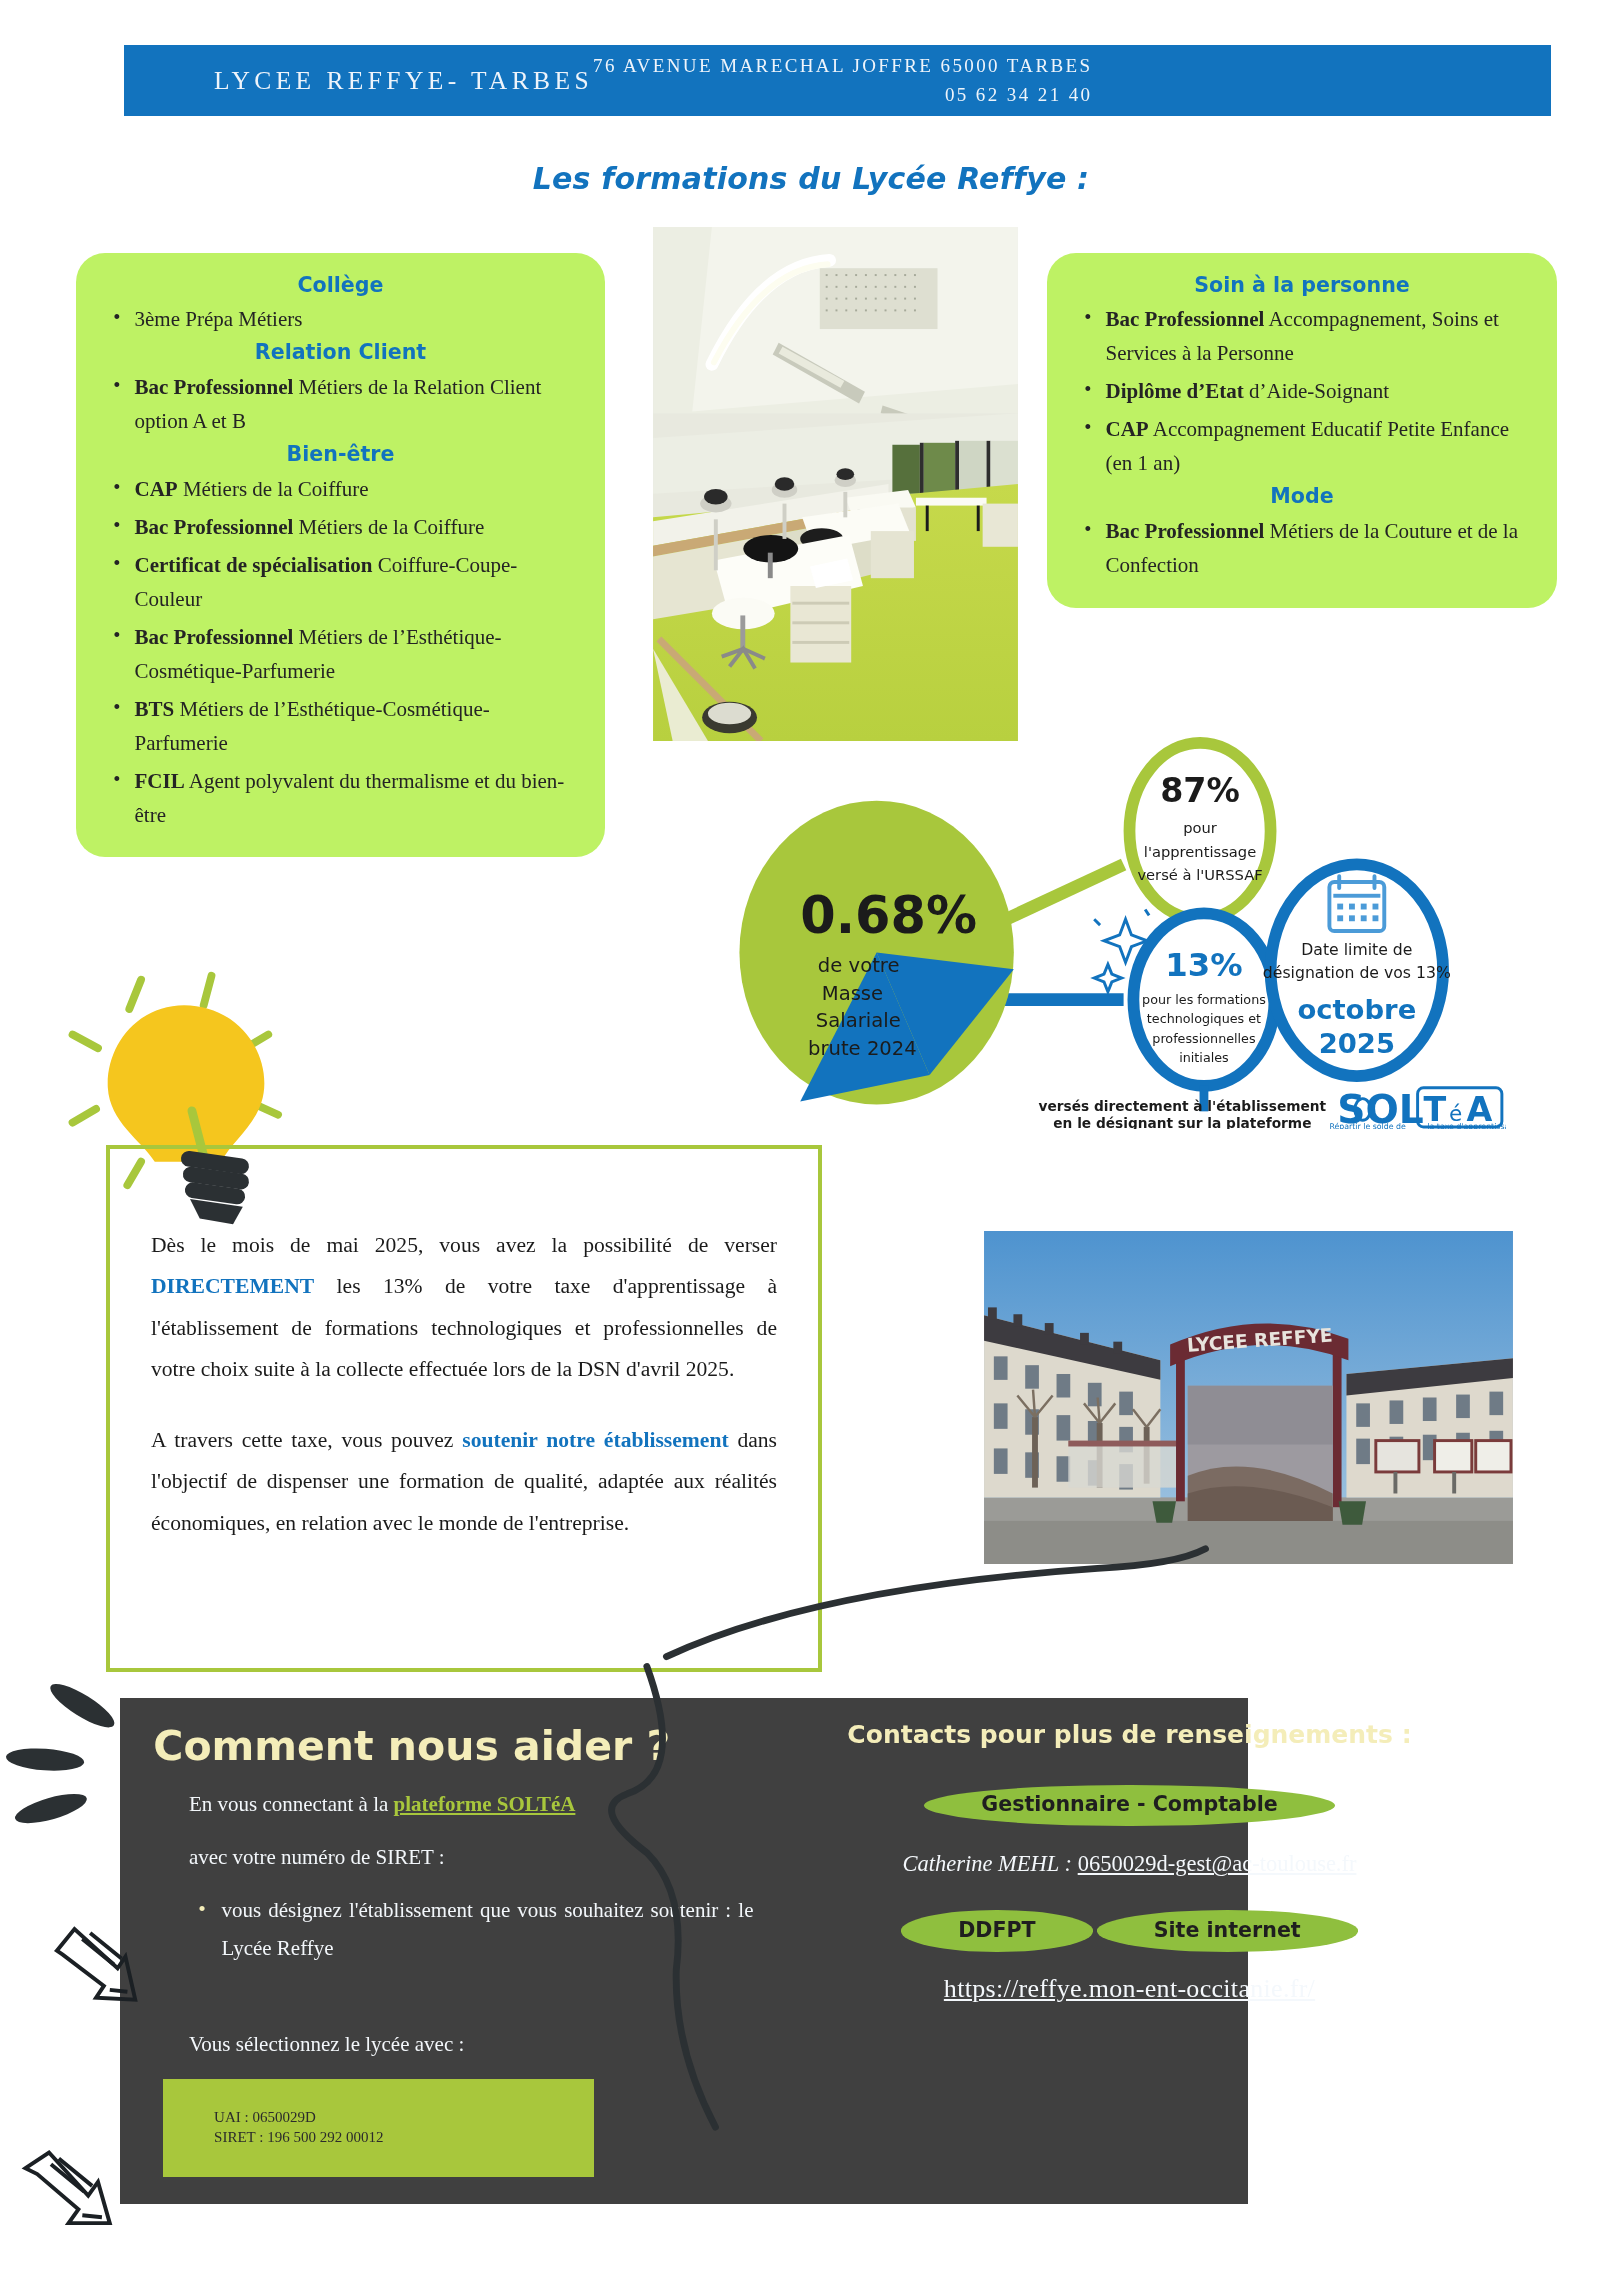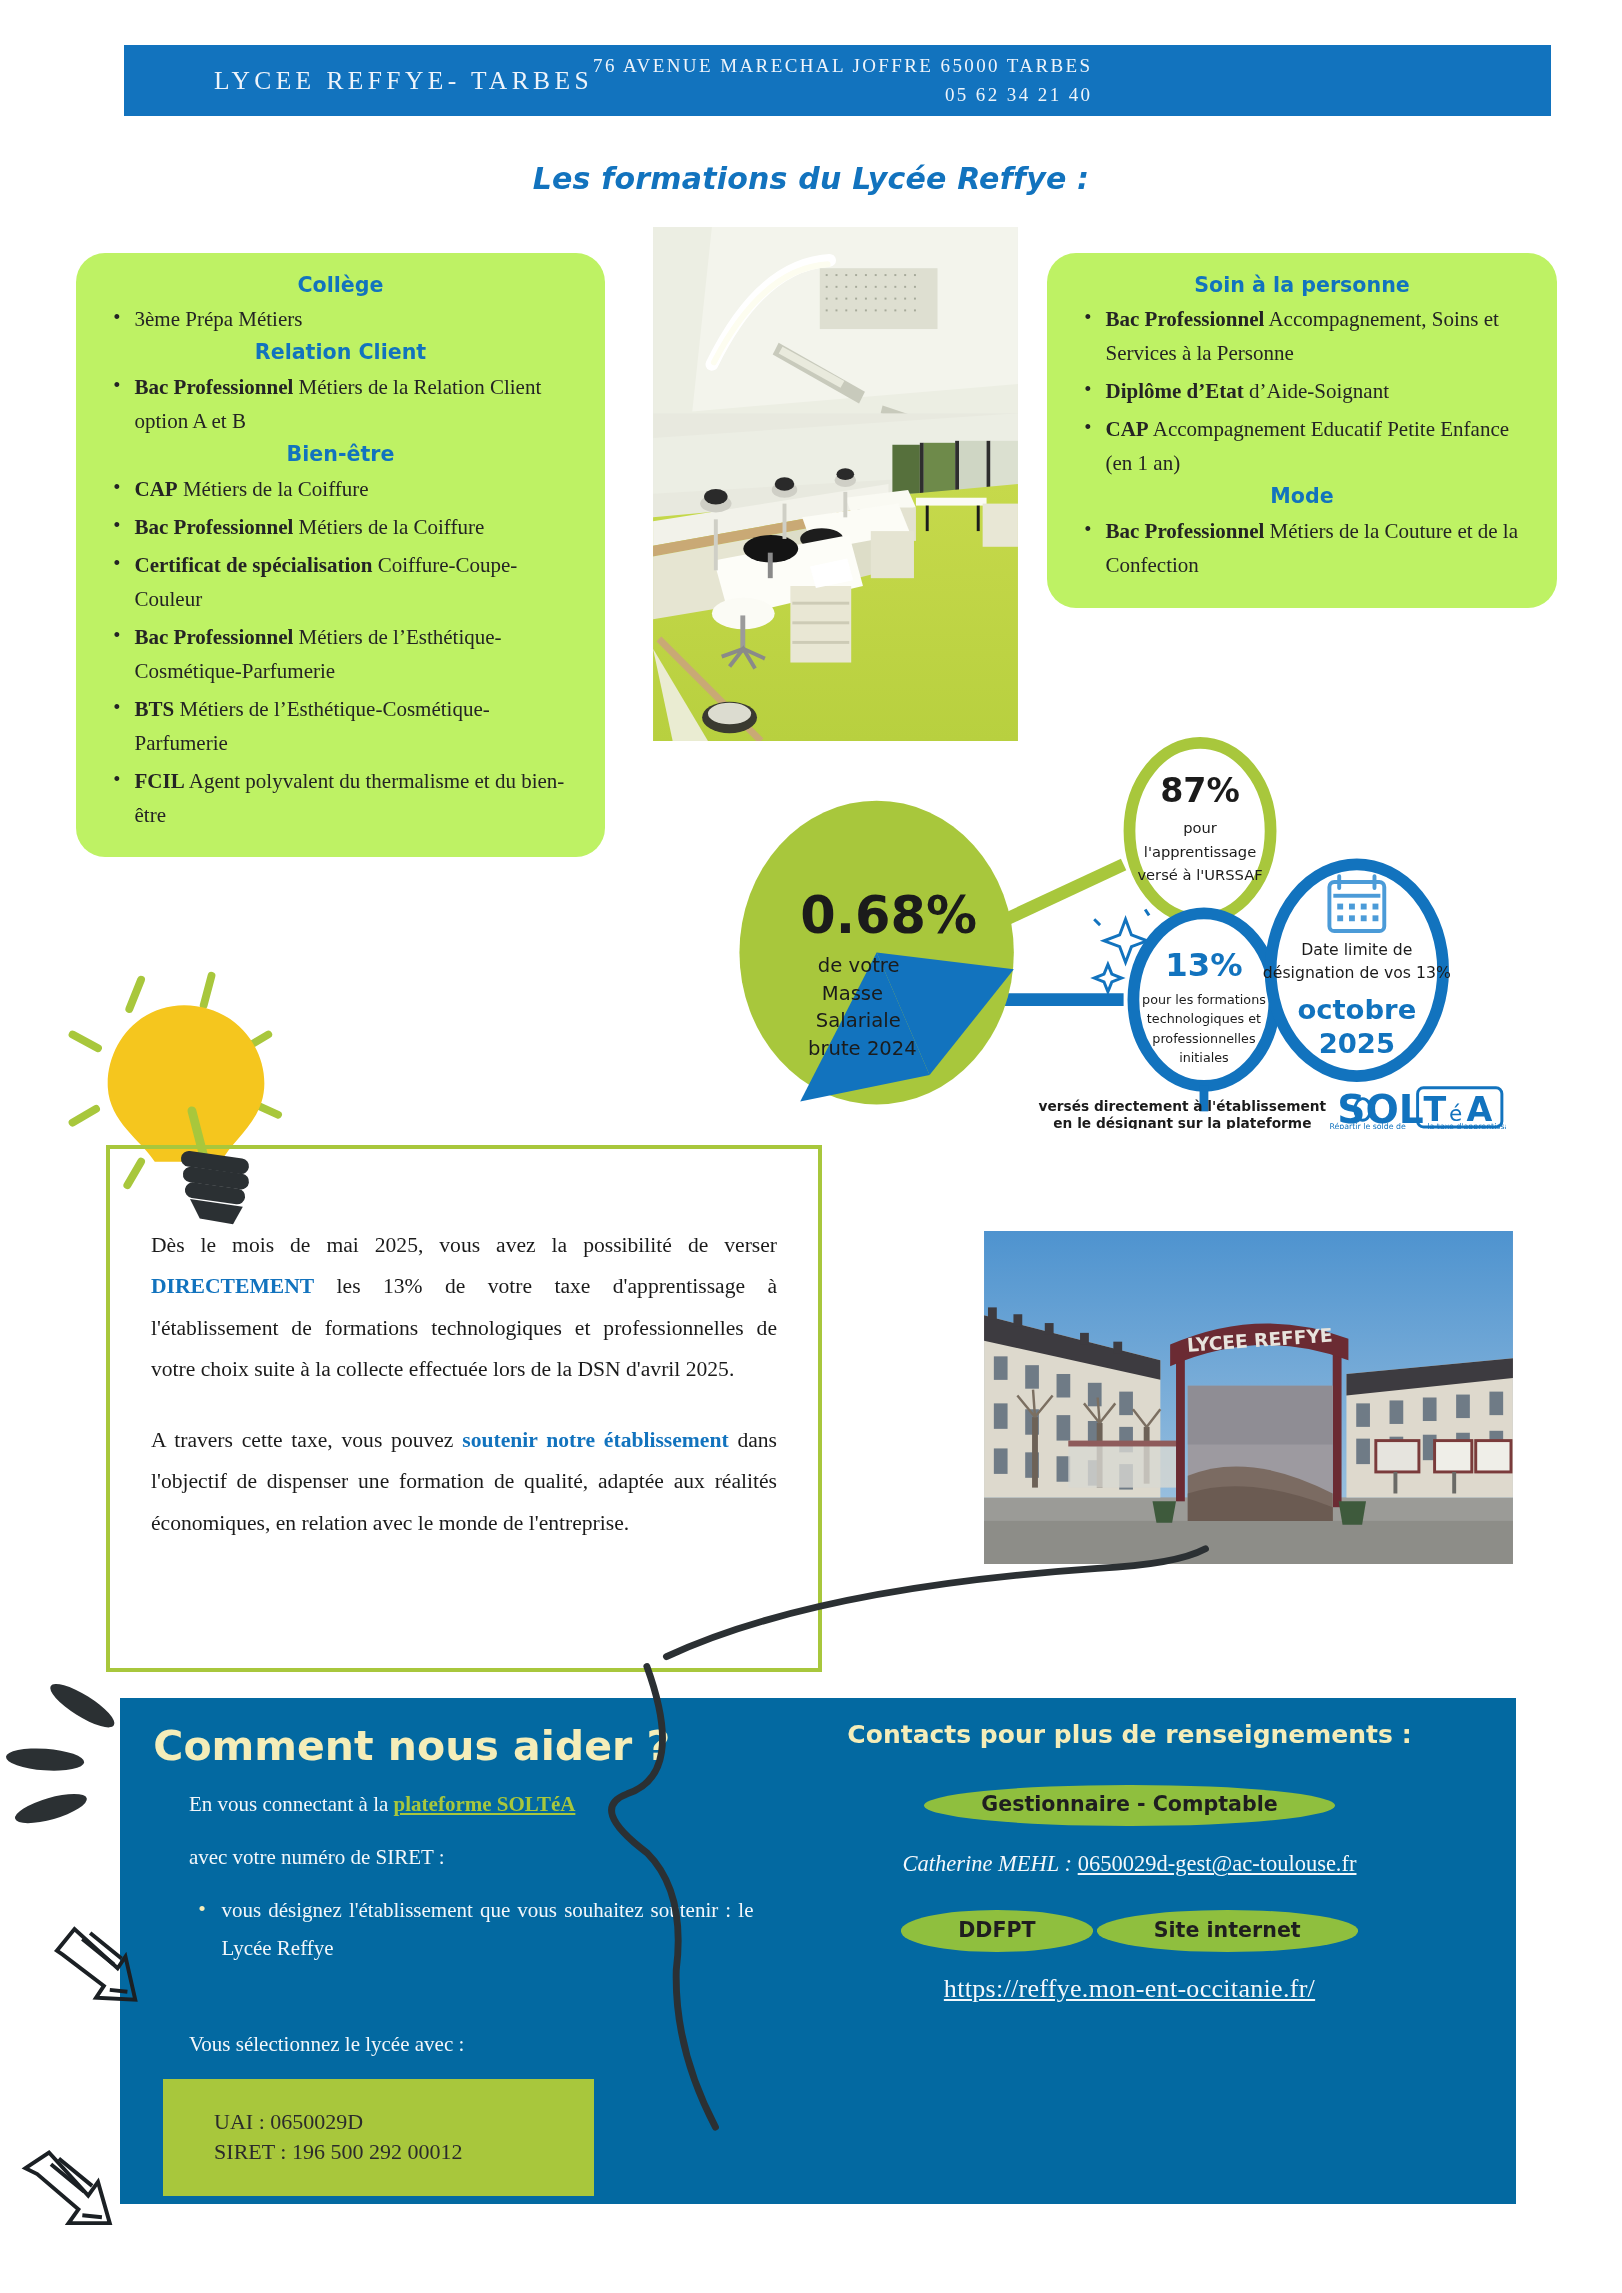--- a/index.html
+++ b/index.html
@@ -142,22 +142,22 @@
     left: 984px; top: 1231px;
     width: 529px; height: 333px;
     overflow: hidden;
     background: #a9bdd0;
   }
 
   
   .blue-panel {
     position: absolute;
     left: 120px; top: 1698px;
-    width: 1396px; height: 506px;
-    background: #0369a1;
+    width: 1128px; height: 506px;
+    background: #404040;
   }
   .bp-left {
     position: absolute;
     left: 25.5px; top: 23.5px;
     width: 608px;
   }
   .bp-title {
     color: #F4EDB9;
     font-family: "DejaVu Sans", sans-serif;
     font-weight: bold;
@@ -194,21 +194,21 @@
     color: #F4EDB9;
     font-size: 21.6px;
   }
   .bp-spacer { height: 43px; }
   .siret-box {
     margin: 15.7px 0 0 17.6px;
     width: 431px;
     background: #A8C73C;
     padding: 27.4px 0 29px 51px;
     font-family: "Liberation Serif", serif;
-    font-size: 22px;
+    font-size: 15px;
     line-height: 1.38;
     color: #2b2b2b;
   }
 
   .bp-right {
     position: absolute;
     left: 647px; top: 21.6px;
     width: 725px;
     text-align: center;
   }

